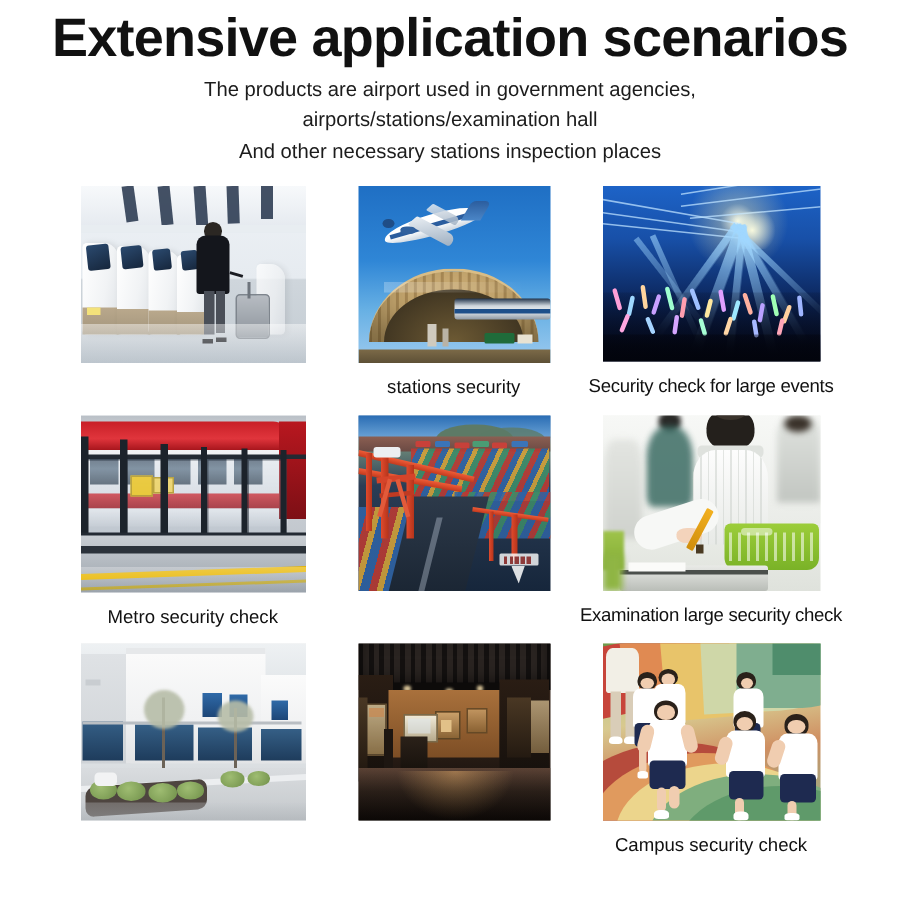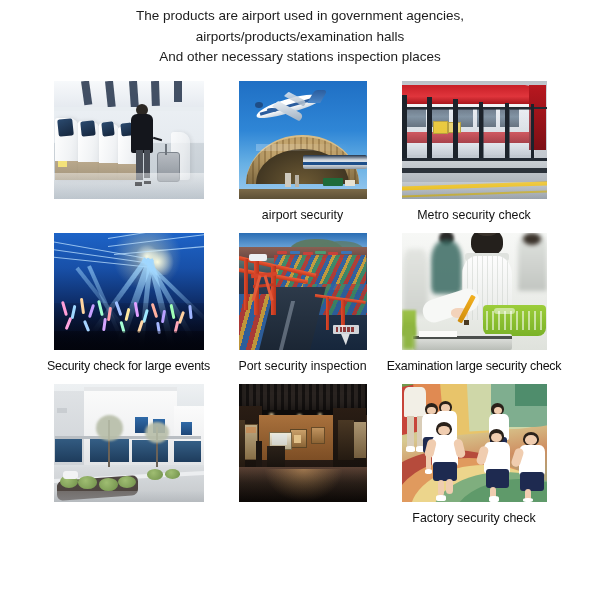--- a/index.html
+++ b/index.html
@@ -260,23 +260,24 @@
   .cp-kid-arm { background:#f0cdb0; border-radius:20px; }
   .cp-kid-leg { background:#f0cdb0; border-radius:20px; }
   .cp-shoe { background:#ffffff; border-radius:40% 40% 30% 30%; }
   .cp-adult-top { background:#f2efe6; border-radius:20% 20% 6% 6%; }
   .cp-adult-leg { background:#d9cdb8; }
 </style>
 </head>
 <body>
 
 <div class="header">
+  <div class="page-title">Extensive application scenarios</div>
   <div class="subtitle-block">
     <span class="subtitle-line">The products are airport used in government agencies,</span>
-    <span class="subtitle-line">airports/products/examination halls</span>
+    <span class="subtitle-line">airports/stations/examination hall</span>
     <span class="subtitle-line">And other necessary stations inspection places</span>
   </div>
 </div>
 
 <div class="grid">
 
   <div class="cell r1">
     <div class="thumb station-bg">
       <div class="scene">
         <div class="l st-ceil"></div>
@@ -340,63 +341,21 @@
         <div class="l ap-train" style="left:50%;top:63%;width:50%;height:12%;"></div>
         <div class="l ap-train-stripe" style="left:50%;top:69%;width:50%;height:2.5%;"></div>
 
         <div class="l" style="left:36%;top:78%;width:5%;height:12%;background:#cfcabe;"></div>
         <div class="l" style="left:44%;top:80%;width:3%;height:10%;background:#b9b3a6;"></div>
         <div class="l ap-sign" style="left:66%;top:83%;width:16%;height:6%;"></div>
         <div class="l" style="left:83%;top:84%;width:8%;height:5%;background:#e8e2d2;"></div>
         <div class="l ap-ground" style="left:0;bottom:0;width:100%;height:8%;"></div>
       </div>
     </div>
-    <div class="caption">airport security</div>
-  </div>
-
-  <div class="cell r1">
-    <div class="thumb metro-bg">
-      <div class="scene">
-        <div class="l" style="left:0;top:0;width:100%;height:10%;background:linear-gradient(180deg,#b9bfc6,#d2d7dc);"></div>
-        <div class="l mt-train-top" style="left:0;top:4%;width:92%;height:16%;border-radius:0 10px 0 0;"></div>
-        <div class="l mt-train-mid" style="left:0;top:20%;width:92%;height:24%;"></div>
-        <div class="l mt-win" style="left:4%;top:23%;width:13%;height:16%;"></div>
-        <div class="l mt-win" style="left:20%;top:23%;width:13%;height:16%;"></div>
-        <div class="l mt-win" style="left:36%;top:23%;width:13%;height:16%;"></div>
-        <div class="l mt-win" style="left:52%;top:23%;width:13%;height:16%;"></div>
-        <div class="l mt-win" style="left:68%;top:23%;width:13%;height:16%;"></div>
-        <div class="l mt-train-band" style="left:0;top:44%;width:92%;height:9%;"></div>
-        <div class="l" style="left:0;top:53%;width:92%;height:10%;background:linear-gradient(180deg,#eceef1,#c9ced4);"></div>
-        <div class="l" style="left:88%;top:4%;width:12%;height:55%;background:linear-gradient(180deg,#b8171f,#7d0f15);"></div>
-
-        <div class="l mt-yellowbox" style="left:22%;top:34%;width:9%;height:10%;"></div>
-        <div class="l" style="left:32%;top:35%;width:8%;height:8%;background:#f6d34a;border:1px solid #b08c00;"></div>
-
-        <div class="l mt-psd-rail" style="left:0;top:22%;width:100%;height:2.5%;"></div>
-        <div class="l mt-psd-glass" style="left:2%;top:24.5%;width:16%;height:44%;"></div>
-        <div class="l mt-psd-glass" style="left:20%;top:24.5%;width:16%;height:44%;"></div>
-        <div class="l mt-psd-glass" style="left:38%;top:24.5%;width:16%;height:44%;"></div>
-        <div class="l mt-psd-glass" style="left:56%;top:24.5%;width:16%;height:44%;"></div>
-        <div class="l mt-psd-glass" style="left:74%;top:24.5%;width:16%;height:44%;"></div>
-        <div class="l mt-psd-post" style="left:0;top:12%;width:3.5%;height:76%;"></div>
-        <div class="l mt-psd-post" style="left:17.5%;top:14%;width:3.5%;height:72%;"></div>
-        <div class="l mt-psd-post" style="left:35.5%;top:16%;width:3.2%;height:68%;"></div>
-        <div class="l mt-psd-post" style="left:53.5%;top:18%;width:3%;height:64%;"></div>
-        <div class="l mt-psd-post" style="left:71.5%;top:19%;width:2.8%;height:60%;"></div>
-        <div class="l mt-psd-post" style="left:89%;top:20%;width:2.6%;height:56%;"></div>
-        <div class="l mt-psd-rail" style="left:0;top:66%;width:100%;height:3%;"></div>
-
-        <div class="l mt-platform" style="left:0;bottom:0;width:100%;height:32%;"></div>
-        <div class="l" style="left:0;bottom:22%;width:100%;height:4%;background:#2b323a;"></div>
-        <div class="l mt-tactile" style="left:0;bottom:9%;width:100%;height:3.5%;transform:skewY(-2deg);"></div>
-        <div class="l mt-floor-line" style="left:0;bottom:3%;width:100%;height:2%;transform:skewY(-2deg);opacity:.7;"></div>
-        <div class="l" style="left:0;bottom:0;width:100%;height:14%;background:linear-gradient(180deg,rgba(255,255,255,.28),rgba(255,255,255,0));"></div>
-      </div>
-    </div>
-    <div class="caption">Metro security check</div>
+    <div class="caption">stations security</div>
   </div>
 
   <div class="cell r2 wide-cap">
     <div class="thumb event-bg">
       <div class="scene">
         <div class="l ev-topline" style="left:-6%;top:6%;width:70%;height:1.4px;transform:rotate(10deg);"></div>
         <div class="l ev-topline" style="left:-6%;top:13%;width:72%;height:1.4px;transform:rotate(8deg);"></div>
         <div class="l ev-topline" style="left:-4%;top:20%;width:70%;height:1.2px;transform:rotate(6deg);"></div>
         <div class="l ev-topline" style="left:36%;top:4%;width:66%;height:1.4px;transform:rotate(-9deg);"></div>
         <div class="l ev-topline" style="left:36%;top:11%;width:66%;height:1.2px;transform:rotate(-7deg);"></div>
@@ -436,20 +395,62 @@
         <div class="l ev-stick" style="left:45%;top:75%;width:3px;height:10%;background:#a6ffd4;transform:rotate(-16deg);"></div>
         <div class="l ev-stick" style="left:57%;top:74%;width:3px;height:11%;background:#ffd6a6;transform:rotate(18deg);"></div>
         <div class="l ev-stick" style="left:69%;top:76%;width:3px;height:10%;background:#a6b8ff;transform:rotate(-9deg);"></div>
         <div class="l ev-stick" style="left:81%;top:75%;width:3px;height:10%;background:#ffa6b8;transform:rotate(13deg);"></div>
         <div class="l" style="left:0;bottom:0;width:100%;height:16%;background:linear-gradient(180deg,rgba(2,4,12,.4),rgba(2,4,12,.95));"></div>
       </div>
     </div>
     <div class="caption">Security check for large events</div>
   </div>
 
+  <div class="cell r1">
+    <div class="thumb metro-bg">
+      <div class="scene">
+        <div class="l" style="left:0;top:0;width:100%;height:10%;background:linear-gradient(180deg,#b9bfc6,#d2d7dc);"></div>
+        <div class="l mt-train-top" style="left:0;top:4%;width:92%;height:16%;border-radius:0 10px 0 0;"></div>
+        <div class="l mt-train-mid" style="left:0;top:20%;width:92%;height:24%;"></div>
+        <div class="l mt-win" style="left:4%;top:23%;width:13%;height:16%;"></div>
+        <div class="l mt-win" style="left:20%;top:23%;width:13%;height:16%;"></div>
+        <div class="l mt-win" style="left:36%;top:23%;width:13%;height:16%;"></div>
+        <div class="l mt-win" style="left:52%;top:23%;width:13%;height:16%;"></div>
+        <div class="l mt-win" style="left:68%;top:23%;width:13%;height:16%;"></div>
+        <div class="l mt-train-band" style="left:0;top:44%;width:92%;height:9%;"></div>
+        <div class="l" style="left:0;top:53%;width:92%;height:10%;background:linear-gradient(180deg,#eceef1,#c9ced4);"></div>
+        <div class="l" style="left:88%;top:4%;width:12%;height:55%;background:linear-gradient(180deg,#b8171f,#7d0f15);"></div>
+
+        <div class="l mt-yellowbox" style="left:22%;top:34%;width:9%;height:10%;"></div>
+        <div class="l" style="left:32%;top:35%;width:8%;height:8%;background:#f6d34a;border:1px solid #b08c00;"></div>
+
+        <div class="l mt-psd-rail" style="left:0;top:22%;width:100%;height:2.5%;"></div>
+        <div class="l mt-psd-glass" style="left:2%;top:24.5%;width:16%;height:44%;"></div>
+        <div class="l mt-psd-glass" style="left:20%;top:24.5%;width:16%;height:44%;"></div>
+        <div class="l mt-psd-glass" style="left:38%;top:24.5%;width:16%;height:44%;"></div>
+        <div class="l mt-psd-glass" style="left:56%;top:24.5%;width:16%;height:44%;"></div>
+        <div class="l mt-psd-glass" style="left:74%;top:24.5%;width:16%;height:44%;"></div>
+        <div class="l mt-psd-post" style="left:0;top:12%;width:3.5%;height:76%;"></div>
+        <div class="l mt-psd-post" style="left:17.5%;top:14%;width:3.5%;height:72%;"></div>
+        <div class="l mt-psd-post" style="left:35.5%;top:16%;width:3.2%;height:68%;"></div>
+        <div class="l mt-psd-post" style="left:53.5%;top:18%;width:3%;height:64%;"></div>
+        <div class="l mt-psd-post" style="left:71.5%;top:19%;width:2.8%;height:60%;"></div>
+        <div class="l mt-psd-post" style="left:89%;top:20%;width:2.6%;height:56%;"></div>
+        <div class="l mt-psd-rail" style="left:0;top:66%;width:100%;height:3%;"></div>
+
+        <div class="l mt-platform" style="left:0;bottom:0;width:100%;height:32%;"></div>
+        <div class="l" style="left:0;bottom:22%;width:100%;height:4%;background:#2b323a;"></div>
+        <div class="l mt-tactile" style="left:0;bottom:9%;width:100%;height:3.5%;transform:skewY(-2deg);"></div>
+        <div class="l mt-floor-line" style="left:0;bottom:3%;width:100%;height:2%;transform:skewY(-2deg);opacity:.7;"></div>
+        <div class="l" style="left:0;bottom:0;width:100%;height:14%;background:linear-gradient(180deg,rgba(255,255,255,.28),rgba(255,255,255,0));"></div>
+      </div>
+    </div>
+    <div class="caption">Metro security check</div>
+  </div>
+
   <div class="cell r2">
     <div class="thumb port-bg">
       <div class="scene">
         <div class="l pt-sky"></div>
         <div class="l pt-hill" style="left:40%;top:5%;width:42%;height:10%;"></div>
         <div class="l pt-hill" style="left:62%;top:7%;width:36%;height:8%;opacity:.8;"></div>
         <div class="l" style="left:0;top:12%;width:100%;height:9%;background:linear-gradient(180deg,#8b5f52,#6b4a44);"></div>
 
         <div class="l pt-ctr" style="left:30%;top:15%;width:8%;height:3%;background:#c8413a;"></div>
         <div class="l pt-ctr" style="left:40%;top:15%;width:8%;height:3%;background:#3a74b8;"></div>
@@ -482,21 +483,20 @@
 
         <div class="l pt-wm" style="left:74%;top:79%;width:20%;height:7%;"></div>
         <div class="l pt-wm-bar" style="left:76%;top:80.5%;width:2%;height:4%;"></div>
         <div class="l pt-wm-bar" style="left:79%;top:80.5%;width:2%;height:4%;"></div>
         <div class="l pt-wm-bar" style="left:82%;top:80.5%;width:2%;height:4%;"></div>
         <div class="l pt-wm-bar" style="left:85%;top:80.5%;width:2%;height:4%;"></div>
         <div class="l pt-wm-bar" style="left:88%;top:80.5%;width:2%;height:4%;"></div>
         <div class="l" style="left:80%;top:86%;width:7%;height:10%;background:rgba(255,255,255,.85);clip-path:polygon(0 0,100% 0,55% 100%);"></div>
       </div>
     </div>
-    <div class="caption">Port security inspection</div>
   </div>
 
   <div class="cell r2 wide-cap">
     <div class="thumb exam-bg">
       <div class="scene">
         <div class="l" style="left:0;top:0;width:100%;height:62%;background:linear-gradient(180deg,#f7f8f6,#eaece8);"></div>
         <div class="l ex-blur-head" style="left:26%;top:-2%;width:10%;height:12%;"></div>
         <div class="l ex-blur-person" style="left:20%;top:6%;width:22%;height:46%;"></div>
         <div class="l" style="left:1%;top:14%;width:17%;height:56%;background:linear-gradient(180deg,#e3e5e1,#cfd2cd);filter:blur(2px);border-radius:26% 26% 6% 6%;"></div>
 
@@ -669,16 +669,16 @@
 
         <div class="l cp-kid-head" style="left:84%;top:40%;width:11%;height:12%;"></div>
         <div class="l cp-kid-face" style="left:85.5%;top:43%;width:8%;height:8%;"></div>
         <div class="l cp-kid-shirt" style="left:81%;top:51%;width:18%;height:26%;"></div>
         <div class="l cp-kid-arm" style="left:77%;top:54%;width:6%;height:16%;transform:rotate(18deg);"></div>
         <div class="l cp-kid-short" style="left:82%;top:74%;width:16%;height:16%;"></div>
         <div class="l cp-kid-leg" style="left:85%;top:89%;width:4.5%;height:11%;"></div>
         <div class="l cp-shoe" style="left:84%;top:96%;width:7%;height:4%;"></div>
       </div>
     </div>
-    <div class="caption">Factory security check</div>
+    <div class="caption">Campus security check</div>
   </div>
 
 </div>
 
 </body></html>

